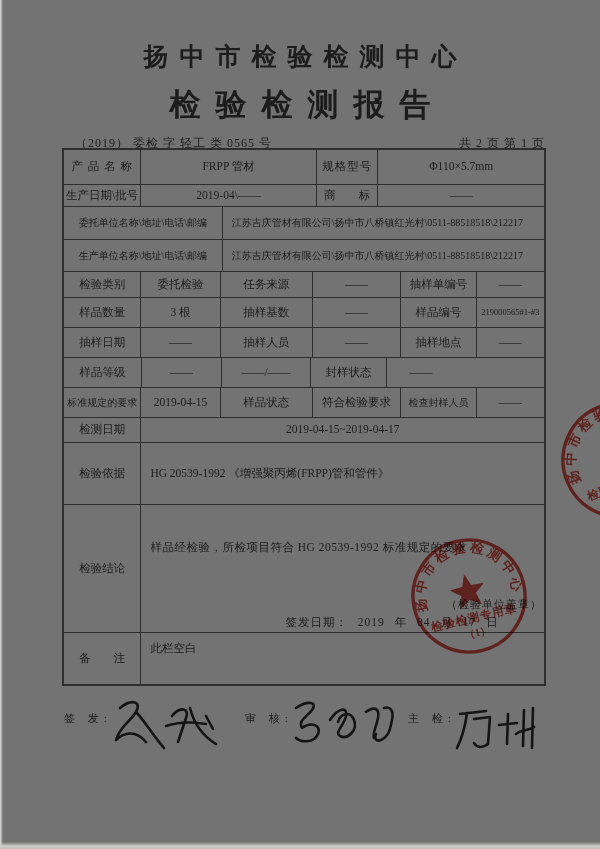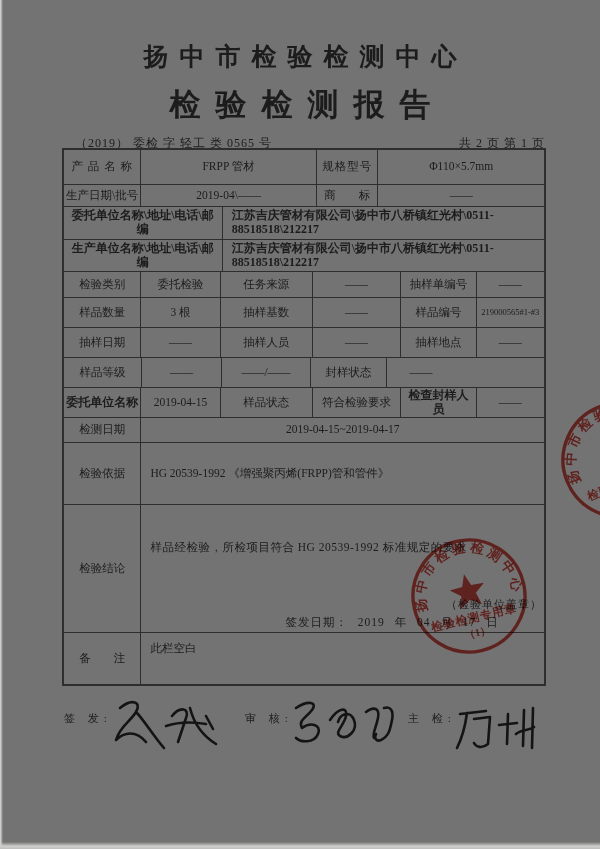--- a/index.html
+++ b/index.html
@@ -26,21 +26,21 @@
 
   .tbl { position:absolute; left:62px; top:148px; width:484px;
     border:2px solid #2e2e2e; background:rgba(255,255,255,.0); }
   .row { display:flex; border-bottom:1px solid #2e2e2e; }
   .row:last-child { border-bottom:none; }
   .cell { border-right:1px solid #2e2e2e; display:flex; align-items:center;
     justify-content:center; text-align:center; font-size:11.5px;
     line-height:1.15; padding:1px 2px; overflow:hidden; }
   .cell:last-child { border-right:none; }
   .cell.left { justify-content:flex-start; text-align:left; padding-left:9px; }
-  .cell.small { font-size:12px;font-weight:bold; }
+  .cell.small { font-size:10px; }
   .cell.tiny { font-size:8.5px; letter-spacing:0;text-align:center; }
   .lab { letter-spacing:1px; }
 
   
   .h35{height:35px}.h22{height:22px}.h33{height:33px}.h32{height:32px}
   .h26{height:26px}.h30{height:30px}.h25{height:25px}.h62{height:62px}
   .h128{height:128px}.h51{height:51px}
 
   
   .w78{width:78px}.w80{width:80px}.w93{width:93px}.w89{width:89px}
@@ -129,21 +129,21 @@
 
     <div class="row h30">
       <div class="cell w78">样品等级</div>
       <div class="cell w80">——</div>
       <div class="cell w89">——/——</div>
       <div class="cell w76">封样状态</div>
       <div class="cell w68">——</div>
     </div>
 
     <div class="row h30">
-      <div class="cell w78 small">委托单位名称</div>
+      <div class="cell w78 small">标准规定的要求</div>
       <div class="cell w80">2019-04-15</div>
       <div class="cell w93">样品状态</div>
       <div class="cell w89">符合检验要求</div>
       <div class="cell w76 small">检查封样人员</div>
       <div class="cell w68">——</div>
     </div>
 
     <div class="row h25">
       <div class="cell w78">检测日期</div>
       <div class="cell w406">2019-04-15~2019-04-17</div>

